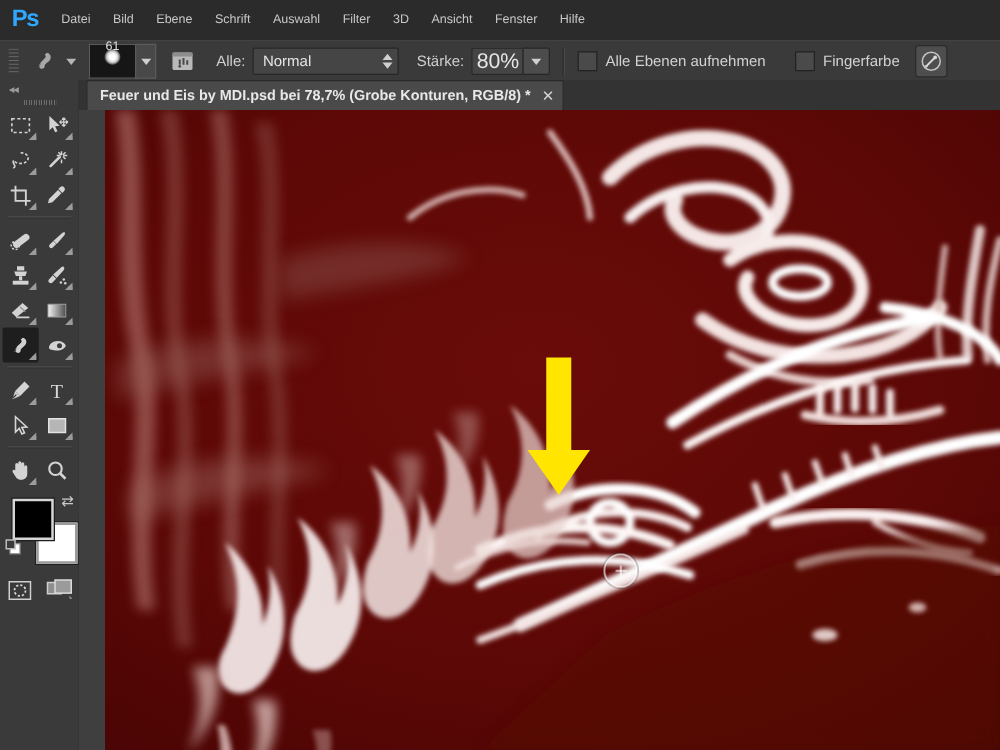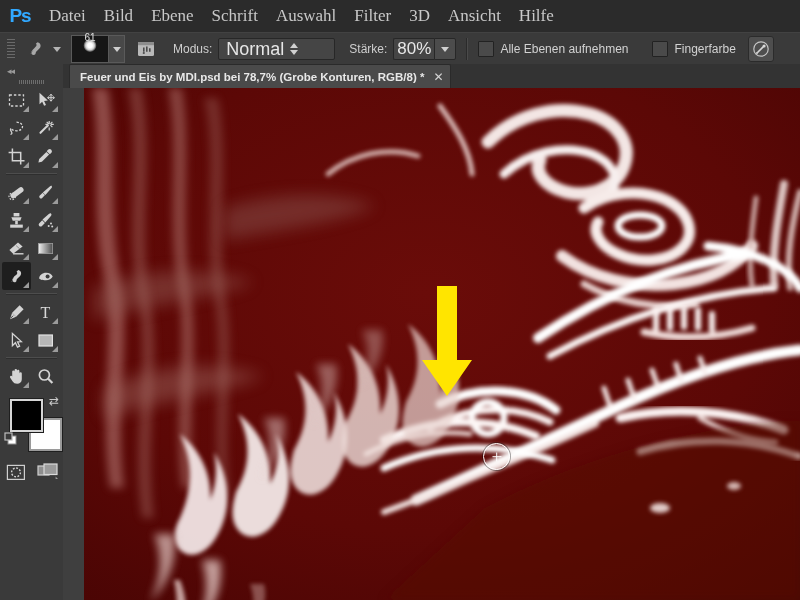--- a/index.html
+++ b/index.html
@@ -8,22 +8,22 @@
        -webkit-font-smoothing:antialiased;}
   #app{position:relative;width:800px;height:456px;background:#14b8a6;}
 
   
   .menubar{position:absolute;left:0;top:0;width:800px;height:32px;
            background:#2b2b2b;display:flex;align-items:center;
            border-bottom:1px solid #1c1c1c;}
   .ps-logo{width:40px;height:32px;display:flex;align-items:center;
            justify-content:center;font-weight:bold;font-size:19px;
            color:#31a8ff;letter-spacing:-1px;font-family:"Liberation Sans",sans-serif;}
-  .menu-item{color:#c8c8c8;font-size:17px;padding:0 9px;line-height:32px;
-             height:32px;white-space:nowrap;cursor:default;font-family:Liberation Serif, serif;}
+  .menu-item{color:#c8c8c8;font-size:10px;padding:0 9px;line-height:32px;
+             height:32px;white-space:nowrap;cursor:default;}
 
   
   .optionsbar{position:absolute;left:0;top:32px;width:800px;height:32px;
               background:#3a3a3a;display:flex;align-items:center;
               border-bottom:1px solid #252525;border-top:1px solid #424242;}
   .grip{width:12px;height:20px;margin:0 4px 0 5px;
         background:repeating-linear-gradient(to bottom,#6a6a6a 0 1px,transparent 1px 3px);
         background-size:8px 3px;background-repeat:repeat-y;background-position:2px 3px;}
   .tool-glyph{width:30px;height:24px;display:flex;align-items:center;justify-content:center;}
   .caret{width:0;height:0;border-left:4px solid transparent;border-right:4px solid transparent;
@@ -38,22 +38,22 @@
   .brush-num{position:relative;z-index:2;font-size:10px;color:#e0e0e0;line-height:11px;
              padding-bottom:19px;}
   .brush-arrow{width:15px;height:26px;background:#484848;border:1px solid #5a5a5a;
                display:flex;align-items:center;justify-content:center;}
   .brush-arrow i{width:0;height:0;border-left:4px solid transparent;
                  border-right:4px solid transparent;border-top:5px solid #cfcfcf;display:block;}
   .panel-btn{width:26px;height:24px;margin-left:8px;border-radius:2px;
              display:flex;align-items:center;justify-content:center;}
   .opt-label{color:#cfcfcf;font-size:12px;margin-left:14px;margin-right:6px;white-space:nowrap;}
   .select-box{height:20px;min-width:104px;background:#454545;border:1px solid #272727;
-              border-radius:2px;display:flex;align-items:center;
-              padding:0 4px 0 7px;color:#e6e6e6;font-size:18px;}
+              border-radius:2px;display:flex;align-items:center;justify-content:space-between;
+              padding:0 4px 0 7px;color:#e6e6e6;font-size:12px;}
   .spin{display:flex;flex-direction:column;align-items:center;gap:2px;margin-left:6px;}
   .spin i{width:0;height:0;border-left:4px solid transparent;border-right:4px solid transparent;}
   .spin .up{border-bottom:5px solid #d0d0d0;}
   .spin .dn{border-top:5px solid #d0d0d0;}
   .num-box{height:20px;width:40px;background:#454545;border:1px solid #272727;
            border-right:none;border-radius:2px 0 0 2px;color:#e6e6e6;font-size:17px;
            display:flex;align-items:center;justify-content:center;}
   .num-arrow{height:20px;width:20px;background:#4c4c4c;border:1px solid #272727;
              border-radius:0 2px 2px 0;display:flex;align-items:center;justify-content:center;}
   .num-arrow i{width:0;height:0;border-left:4px solid transparent;border-right:4px solid transparent;
@@ -121,20 +121,21 @@
   <div class="menubar">
     <div class="ps-logo">Ps</div>
     <div class="menu-item">Datei</div>
     <div class="menu-item">Bild</div>
     <div class="menu-item">Ebene</div>
     <div class="menu-item">Schrift</div>
     <div class="menu-item">Auswahl</div>
     <div class="menu-item">Filter</div>
     <div class="menu-item">3D</div>
     <div class="menu-item">Ansicht</div>
+    <div class="menu-item">Fenster</div>
     <div class="menu-item">Hilfe</div>
   </div>
 
   <div class="optionsbar">
     <div class="grip"></div>
 
     <div class="tool-glyph">
       <svg width="20" height="20" viewBox="0 0 20 20">
         <path d="M11.5 3.2c1.9.3 3.3 1.9 3.1 3.9-.2 2-1.9 3.3-3.2 4.3-1.1.9-1.7 1.6-1.7 2.6 0 1.1-.9 2-2.1 2-1.3 0-2.2-1-2.1-2.3.2-2.2 1.7-3.6 3-4.8C9.9 7.6 10.6 6.8 10.6 6c0-.6-.3-1-.8-1.3l1.7-1.5z" fill="#a8a8a8"></path>
         <path d="M6.7 11.7c-.9.9-1.5 2-1.6 3.2" stroke="#7d7d7d" stroke-width="1" fill="none" stroke-dasharray="1.5 1.5"></path>
@@ -154,21 +155,21 @@
 
     <div class="panel-btn">
       <svg width="22" height="20" viewBox="0 0 22 20">
         <rect x="3" y="3" width="16" height="14" rx="1.5" fill="#b9b9b9"></rect>
         <rect x="3" y="3" width="16" height="3.2" fill="#8d8d8d"></rect>
         <path d="M8 8.5h1.6v4.2H8zM11 7.4h1.6v5.3H11zM14 9.2h1.6v3.5H14z" fill="#4a4a4a"></path>
         <circle cx="8.8" cy="14" r="1.1" fill="#4a4a4a"></circle>
       </svg>
     </div>
 
-    <div class="opt-label">Modus:</div>
+    <div class="opt-label">Alle:</div>
     <div class="select-box">
       <span>Normal</span>
       <span class="spin">
         <i class="up"></i>
           <i class="dn"></i>
       </span>
     </div>
 
     <div class="opt-label">Stärke:</div>
     <div style="display:flex;align-items:center;">

